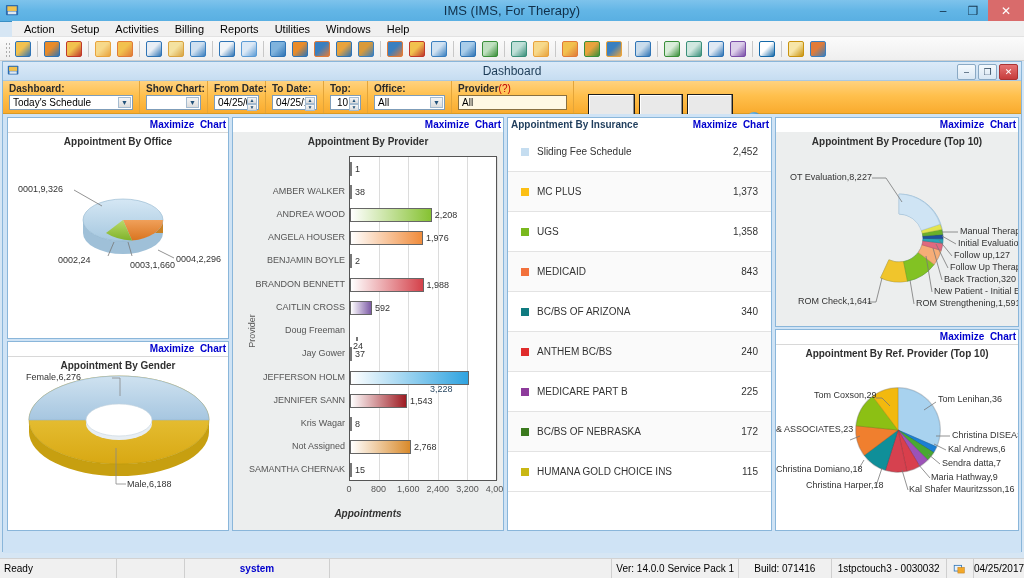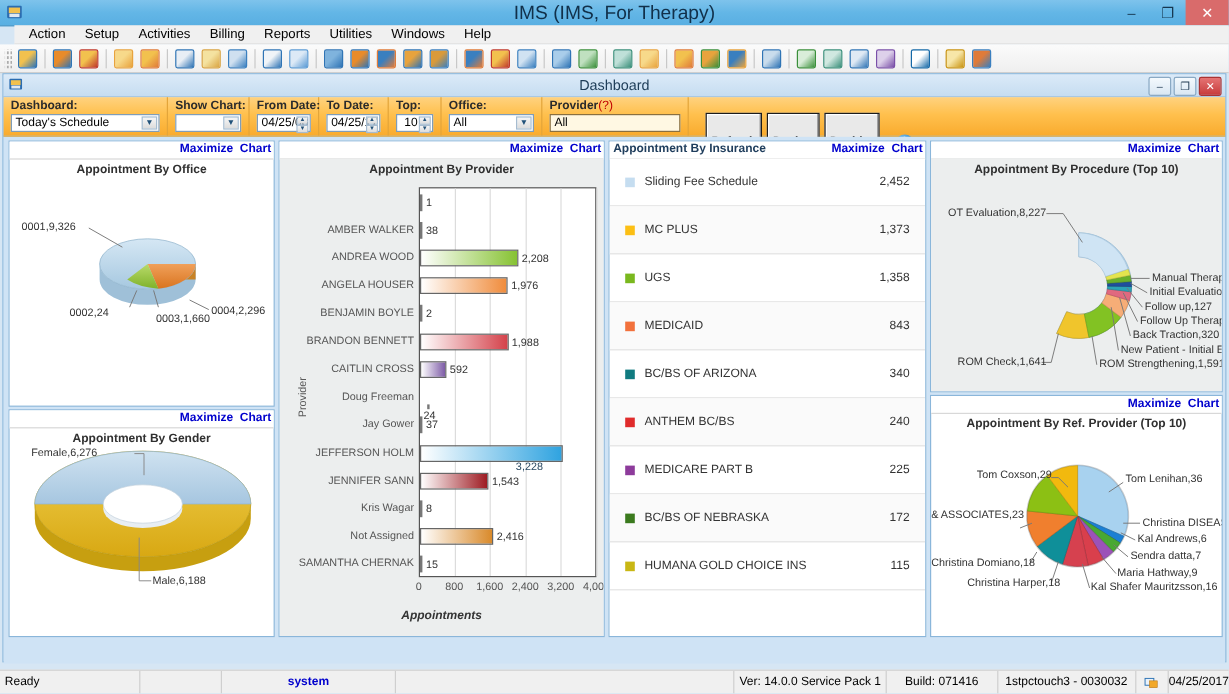--- a/index.html
+++ b/index.html
@@ -16,21 +16,21 @@
   .titlebar{
     position:absolute;left:0;top:0;width:1024px;height:21px;
     background:linear-gradient(180deg,#7ec3ec 0%,#63b6e6 50%,#59afe2 100%);
     border-bottom:1px solid #3a8fc4;
   }
   .titlebar .tb-icon{
     position:absolute;left:5px;top:3px;width:15px;height:15px;
   }
   .titlebar .tb-title{
     position:absolute;left:0;top:3px;width:1024px;text-align:center;
-    font-size:16px;color:#11304a;
+    font-size:13px;color:#11304a;
   }
   .winbtns{position:absolute;right:0;top:0;height:21px;display:flex;}
   .winbtn{width:30px;height:21px;display:flex;align-items:center;justify-content:center;
           color:#16364f;font-size:12px;line-height:1;}
   .winbtn.close{background:#d96b6b;color:#fff;width:36px;}
 
   
   .menubar{
     position:absolute;left:12px;top:21px;width:1024px;height:16px;
     background:#f0f0f0;border-bottom:1px solid #e2e2e2;
@@ -597,21 +597,21 @@
                 <div class="barrow" style="top: 236.75px;">
                   <div class="bar" style="width: 57.091px; background: linear-gradient(90deg, rgb(255, 255, 255) 0%, rgb(158, 27, 34) 100%); border-color: rgb(102, 102, 102);"></div>
                   <span class="barval">1,543</span>
                 </div>
                 <div class="barrow" style="top: 259.964px;">
                   <div class="bar" style="width: 2px; background: linear-gradient(90deg, rgb(255, 255, 255) 0%, rgb(143, 143, 143) 100%); border-color: rgb(119, 119, 119);"></div>
                   <span class="barval">8</span>
                 </div>
                 <div class="barrow" style="top: 283.179px;">
                   <div class="bar" style="width: 60.902px; background: linear-gradient(90deg, rgb(255, 255, 255) 0%, rgb(217, 138, 43) 100%); border-color: rgb(102, 102, 102);"></div>
-                  <span class="barval">2,416</span>
+                  <span class="barval">2,768</span>
                 </div>
                 <div class="barrow" style="top: 306.393px;">
                   <div class="bar" style="width: 2px; background: linear-gradient(90deg, rgb(255, 255, 255) 0%, rgb(143, 143, 143) 100%); border-color: rgb(119, 119, 119);"></div>
                   <span class="barval">15</span>
                 </div>
               </div>
             <div id="provider-cats">
                 <div class="catlabel" style="left: 4px; width: 108px; top: 28.6071px;"></div>
                 <div class="catlabel" style="left: 4px; width: 108px; top: 51.8214px;">AMBER WALKER</div>
                 <div class="catlabel" style="left: 4px; width: 108px; top: 75.0357px;">ANDREA WOOD</div>

